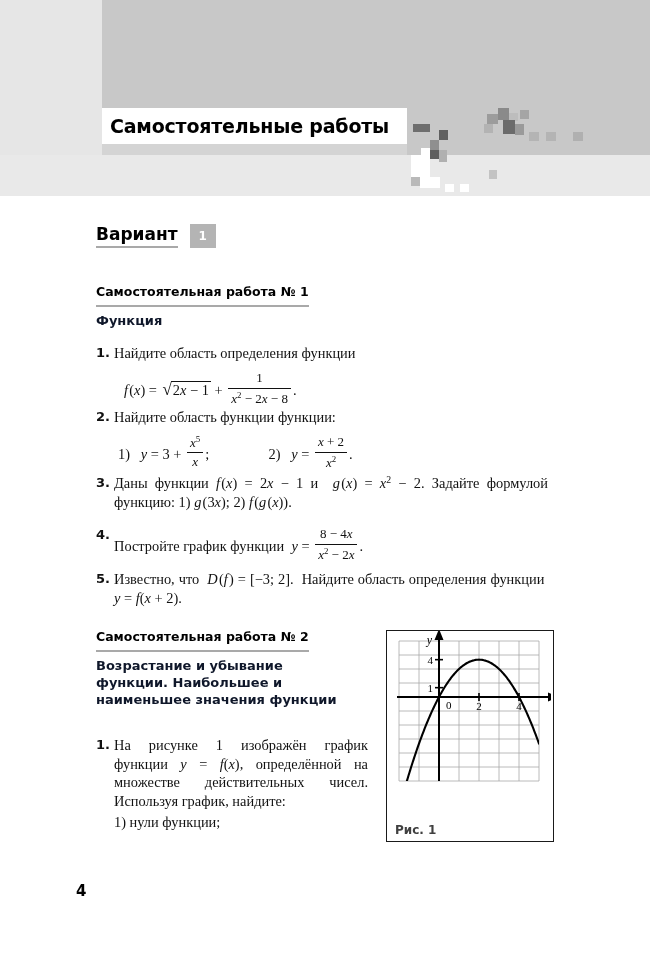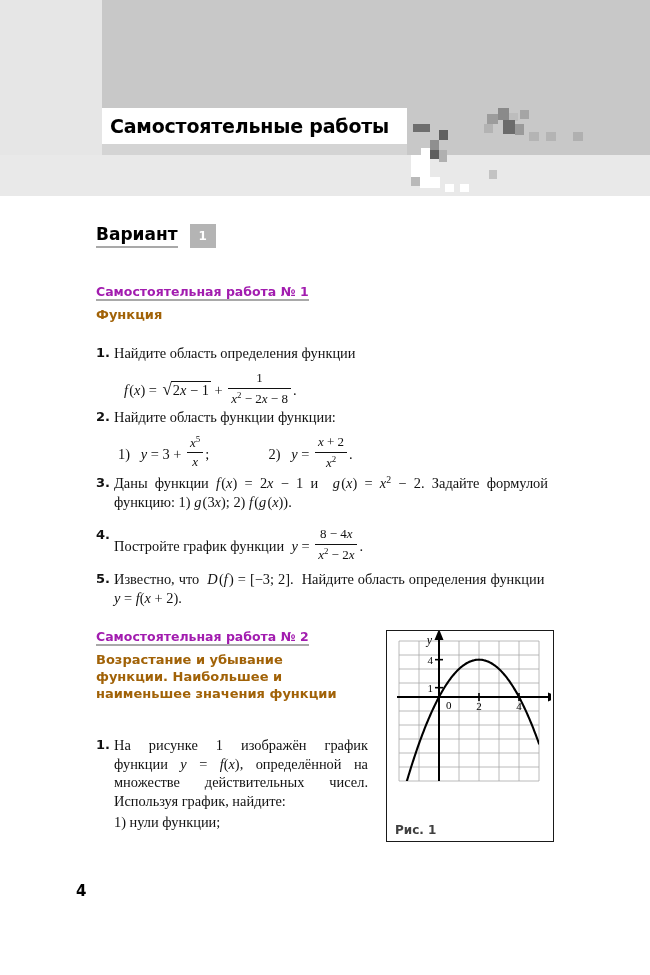--- a/index.html
+++ b/index.html
@@ -40,24 +40,24 @@
     color:#000;border-bottom:2.5px solid #a9a9a9;padding-bottom:2px;
   }
   .variant-badge{
     margin-left:12px;width:26px;height:24px;background:#b4b4b4;
     color:#ffffff;font-family:"DejaVu Sans", sans-serif;font-weight:bold;font-size:12px;
     display:flex;align-items:center;justify-content:center;
   }
 
   .sw-head{position:absolute;font-family:"DejaVu Sans", sans-serif;}
   .sw-num{
-    font-weight:bold;font-size:12.5px;color:#a21caf;
-    border-bottom:2px solid #a9a9a9;padding-bottom:0;display:inline-block;text-align:right;
-  }
-  .sw-title{font-weight:bold;font-size:13px;color:#a16207;margin-top:5px;line-height:1.32;}
+    font-weight:bold;font-size:12.5px;color:#000000;
+    border-bottom:2px solid #a9a9a9;padding-bottom:6px;display:inline-block;text-align:right;
+  }
+  .sw-title{font-weight:bold;font-size:13px;color:#0f172a;margin-top:5px;line-height:1.32;}
 
   
   .prob{position:absolute;font-size:14.4px;line-height:1.30;}
   .pn{
     font-family:"DejaVu Sans", sans-serif;font-weight:bold;font-size:13px;
     position:absolute;left:0;top:1px;
   }
   .ptxt{display:block;margin-left:18px;text-align:justify;}
   i{font-family:"Liberation Serif", serif;font-style:italic;}
 

